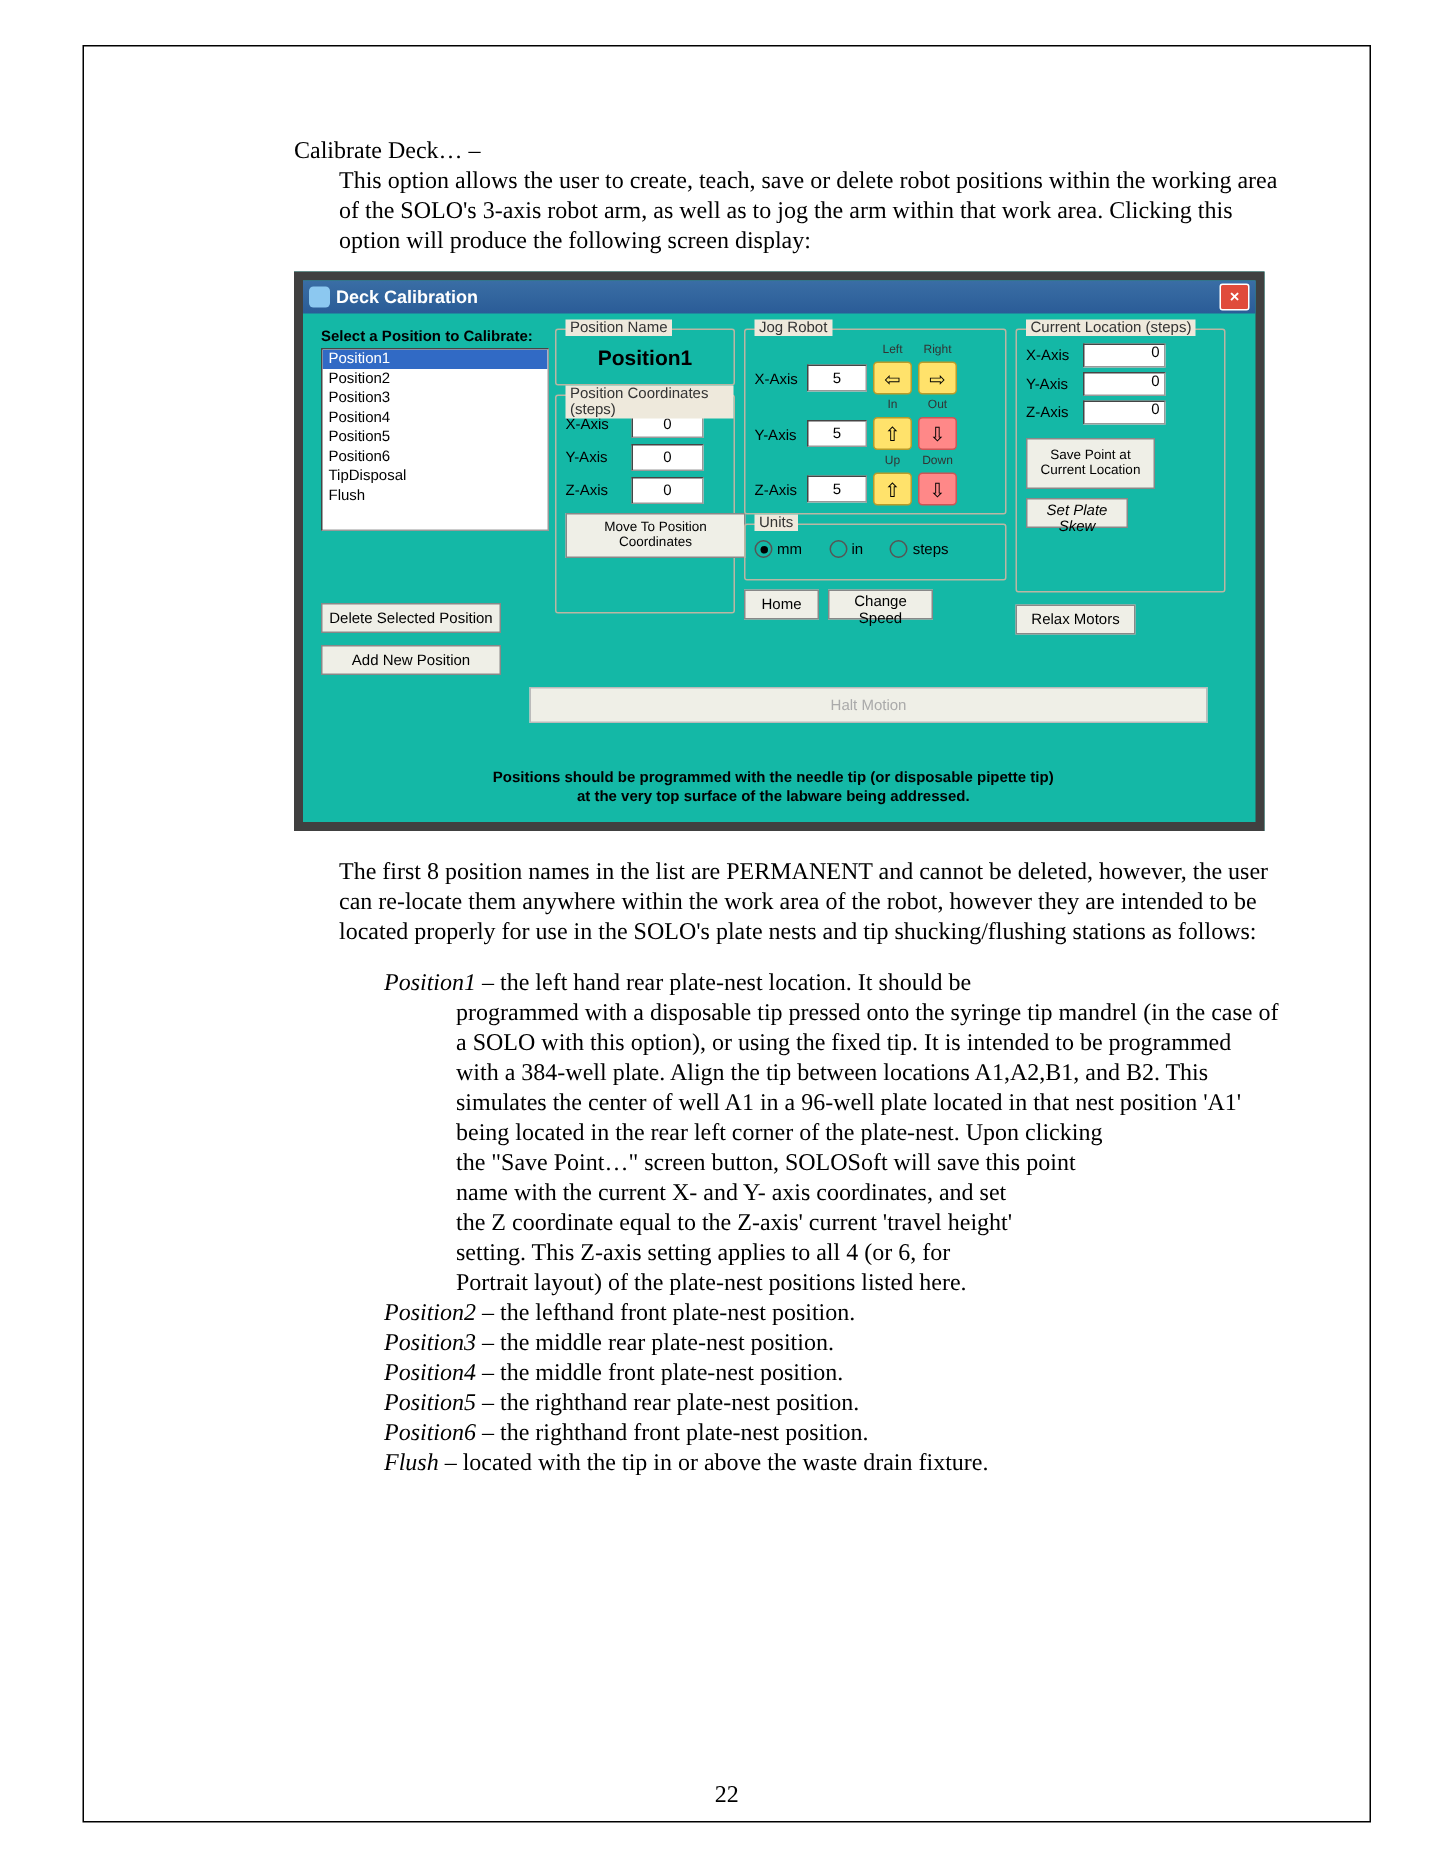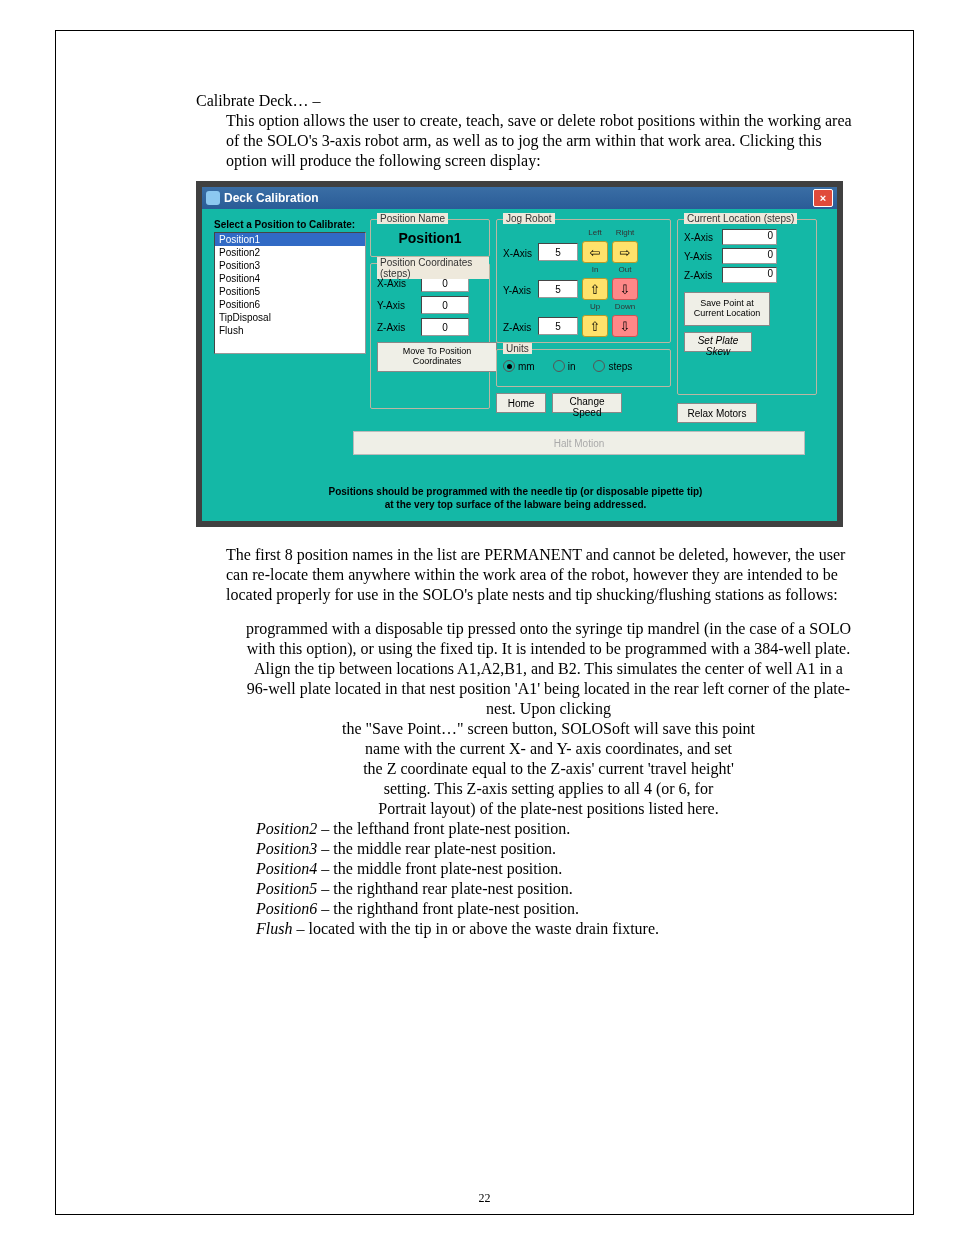--- a/index.html
+++ b/index.html
@@ -20,23 +20,23 @@
     border: 1px solid #000;
     width: 100%;
     height: 100%;
     box-sizing: border-box;
     padding: 60px 60px 20px 140px;
     position: relative;
   }
   .body-text { font-size: 16px; color: #000; line-height: 1.25; }
   .indent1 { margin-left: 30px; }
   .indent2 { margin-left: 60px; }
-  .indent3 { margin-left: 48px; text-align: center; }
+  .indent3 { margin-left: 108px; }
   .italic { font-style: italic; }
-  .page-num { position: absolute; bottom: 8px; left: 0; right: 0; text-align: center; font-size: 12px; }
+  .page-num { position: absolute; bottom: 8px; left: 0; right: 0; text-align: center; font-size: 16px; }
 
   
   .win {
     margin: 10px 0 15px 0;
     width: 635px;
     background: #14b8a6;
     border: 6px solid #404040;
     font-family: Tahoma, Arial, sans-serif;
     font-size: 10px;
     color: #000;
@@ -148,20 +148,24 @@
             <div class="label-b">Select a Position to Calibrate:</div>
             <div class="listbox">
               <div class="sel">Position1</div>
               <div>Position2</div>
               <div>Position3</div>
               <div>Position4</div>
               <div>Position5</div>
               <div>Position6</div>
               <div>TipDisposal</div>
               <div>Flush</div>
+            </div>
+            <div class="listbtns" style="margin-top:48px;">
+              <button class="btn">Delete Selected Position</button>
+              <button class="btn">Add New Position</button>
             </div>
           </div>
 
           <div class="col-mid">
             <div class="group">
               <span class="group-title">Position Name</span>
               <div class="posname">Position1</div>
             </div>
             <div class="group" style="height:130px;">
               <span class="group-title">Position Coordinates (steps)</span>
@@ -273,20 +277,23 @@
         <div class="disclaimer">
           <div>Positions should be programmed with the needle tip (or disposable pipette tip)</div>
           <div>at the very top surface of the labware being addressed.</div>
         </div>
       </div>
     </div>
 
     <div class="body-text indent1" style="margin-top:18px;">The first 8 position names in the list are PERMANENT and cannot be deleted, however, the user can re-locate them anywhere within the work area of the robot, however they are intended to be located properly for use in the SOLO's plate nests and tip shucking/flushing stations as follows:</div>
 
     <div class="body-text" style="margin-top:14px;">
+      <div class="indent2">
+        <span class="italic">Position1</span><span> – the left hand rear plate-nest location.  It should be</span>
+      </div>
       <div class="indent3">programmed with a disposable tip pressed onto the syringe tip mandrel (in the case of a SOLO with this option), or using the fixed tip.  It is intended to be programmed with a 384-well plate. Align the tip between locations A1,A2,B1, and B2. This simulates the center of well A1 in a 96-well plate located in that nest position 'A1' being located in the rear left corner of the plate-nest. Upon clicking</div>
       <div class="indent3">the "Save Point…" screen button, SOLOSoft will save this point</div>
       <div class="indent3">name with the current X- and Y- axis coordinates, and set</div>
       <div class="indent3">the Z coordinate equal to the Z-axis' current 'travel height'</div>
       <div class="indent3">setting. This Z-axis setting applies to all 4 (or 6, for</div>
       <div class="indent3"> Portrait layout) of the plate-nest positions listed here.</div>
       <div class="indent2"><span class="italic">Position2</span><span> – the lefthand front plate-nest position.</span></div>
       <div class="indent2"><span class="italic">Position3</span><span> – the middle rear plate-nest position.</span></div>
       <div class="indent2"><span class="italic">Position4</span><span> – the middle front plate-nest position.</span></div>
       <div class="indent2"><span class="italic">Position5</span><span> – the righthand rear plate-nest position.</span></div>

